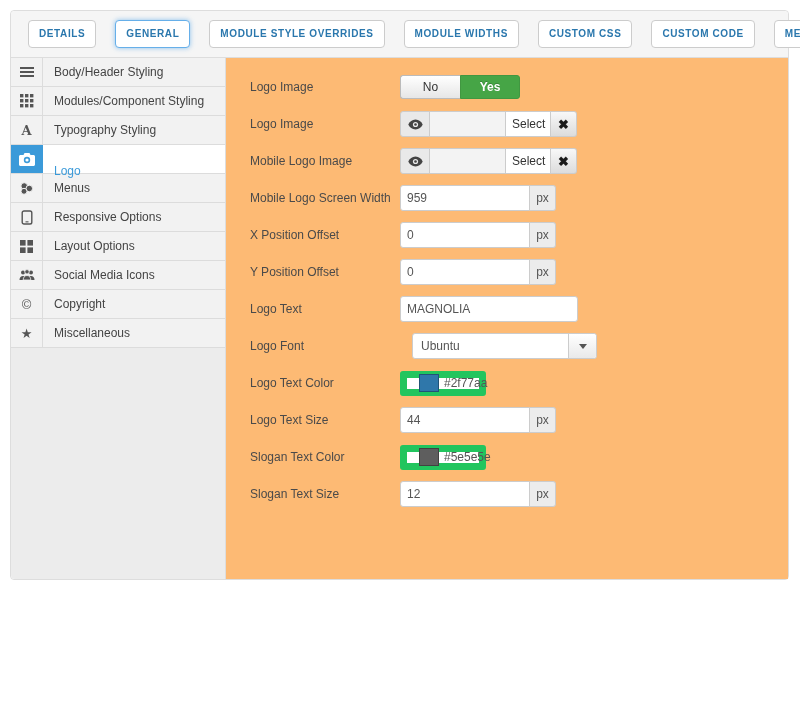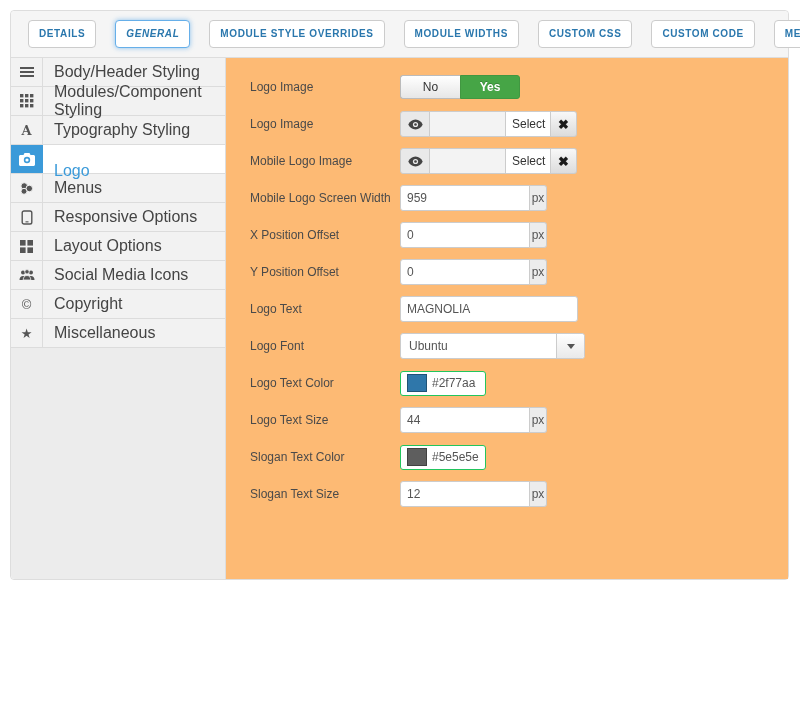--- a/index.html
+++ b/index.html
@@ -6,31 +6,31 @@
   html,body { margin:0; padding:0; background:#fff; }
   body { width:800px; height:710px; position:relative; font-family:"Liberation Sans", sans-serif; }
 
   .container { position:absolute; left:10px; top:10px; width:779px; border:1px solid #ddd; border-radius:4px; background:#fff; }
 
   
   .tabbar { display:flex; gap:19px; padding:9px 0 9px 17px; background:#f5f5f5; border-bottom:1px solid #ddd; border-radius:4px 4px 0 0; }
   .tab { height:28px; line-height:26px; padding:0 10px; background:#fff; border:1px solid #ccc; border-radius:4px;
          color:#2a77ad; font-weight:bold; font-size:10px; letter-spacing:0.6px; font-family:inherit;
          cursor:pointer; white-space:nowrap; }
-  .tab.active { border-color:#66afe9; box-shadow:0 0 5px rgba(102,175,233,0.75);font-style:italic; }
+  .tab.active { border-color:#66afe9; box-shadow:0 0 5px rgba(102,175,233,0.75); }
 
   
   .panel-body { display:flex; min-height:521px; border-radius:0 0 4px 4px; }
 
   .sidebar { width:215px; background:#ececec; border-right:1px solid #ddd; border-radius:0 0 0 4px; flex-shrink:0; }
   .side-item { display:flex; align-items:stretch; height:29px; border-bottom:1px solid #dcdcdc; background:#f2f2f2; cursor:pointer; }
   .side-icon { width:32px; display:flex; align-items:center; justify-content:center; border-right:1px solid #dcdcdc; color:#555; flex-shrink:0; }
   .side-icon .glyph-a { font-family:"DejaVu Serif", serif; font-weight:bold; font-size:13px; color:#555; }
   .side-icon .glyph { font-size:13px; color:#555; }
-  .side-label { flex:1; display:flex; align-items:center; padding-left:11px; font-size:16px; color:#444; }
+  .side-label { flex:1; display:flex; align-items:center; padding-left:11px; font-size:12px; color:#444; }
   .side-item.active { background:#fff; }
   .side-item.active .side-icon { background:#3b9ad9; border-right-color:#3b9ad9; }
   .side-item.active .side-label { color:#3b9ad9;margin-top:24px; }
 
   .main { flex:1; padding:16px 0 0 24px; background:#fdba74; }
 
   
   .frow { display:flex; align-items:center; height:26px; margin-bottom:11px; }
   .flabel { width:150px; font-size:12px; color:#4a4a4a; flex-shrink:0; }
 
@@ -44,34 +44,34 @@
   .media-group { display:flex; height:26px; }
   .addon-eye { width:30px; background:#e9e9e9; border:1px solid #ccc; border-radius:3px 0 0 3px; display:flex; align-items:center; justify-content:center; }
   .media-input { width:76px; border:1px solid #ccc; border-left:0; background:#f3f3f3; padding:0 6px; font-size:12px; color:#555; border-radius:0; outline:none; }
   .select-btn { width:45px; background:#fff; border:1px solid #ccc; border-left:0; font-size:12px; color:#333; cursor:pointer; font-family:inherit; }
   .clear-btn { width:26px; background:linear-gradient(#f8f8f8,#dcdcdc); border:1px solid #ccc; border-left:0; border-radius:0 3px 3px 0;
                font-weight:bold; font-size:13px; color:#1a1a1a; cursor:pointer; padding:0; font-family:inherit; line-height:1; }
 
   
   .num-group { display:flex; height:26px; }
   .num-input { width:130px; border:1px solid #ccc; border-radius:3px 0 0 3px; padding:0 6px; font-size:12px; color:#555; outline:none; }
-  .addon-unit { width:17px; background:#ececec; border:1px solid #ccc; border-left:0; border-radius:0 3px 3px 0;
+  .addon-unit { width:26px; background:#ececec; border:1px solid #ccc; border-left:0; border-radius:0 3px 3px 0;
                 display:flex; align-items:center; justify-content:center; font-size:12px; color:#555; }
 
   
   .text-input { width:178px; height:26px; border:1px solid #ccc; border-radius:3px; padding:7px 6px; font-size:12px; color:#555; outline:none; }
 
   
-  .select-box { display:flex; width:185px; height:26px; border:1px solid #ccc; border-radius:3px; background:#fff; cursor:pointer; }
+  .select-box { display:flex; width:185px; height:26px; border:1px solid #ccc; border-radius:3px; background:#fff; cursor:pointer;margin-left:12px; }
   .select-value { flex:1; padding:0 8px; font-size:12px; color:#555; line-height:24px; }
   .caret-btn { width:28px; border-left:1px solid #ccc; background:linear-gradient(#ffffff,#e9e9e9); display:flex; align-items:center; justify-content:center; border-radius:0 3px 3px 0; }
   .caret { width:0; height:0; border-left:4px solid transparent; border-right:4px solid transparent; border-top:5px solid #555; }
 
   
-  .color-field { display:flex; align-items:center; width:86px; height:25px; border:1px solid #22c55e; border-radius:3px; background:#fff; padding:0 4px 0 6px; gap:5px; cursor:pointer; }
+  .color-field { display:flex; align-items:center; width:86px; height:25px; border:7px solid #22c55e; border-radius:3px; background:#fff; padding:0 4px 0 12px; gap:5px; cursor:pointer; }
   .swatch { width:20px; height:18px; border:1px solid rgba(0,0,0,0.3); flex-shrink:0; }
   .color-value { font-size:12px; color:#555; }
 
   svg { display:block; }
 </style>
 </head>
 <body>
 
 <div class="container">
 

